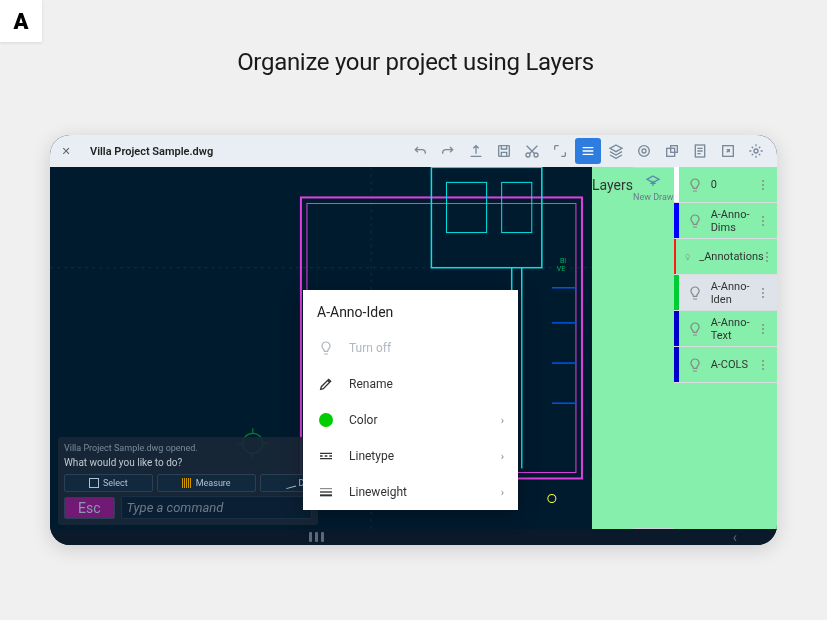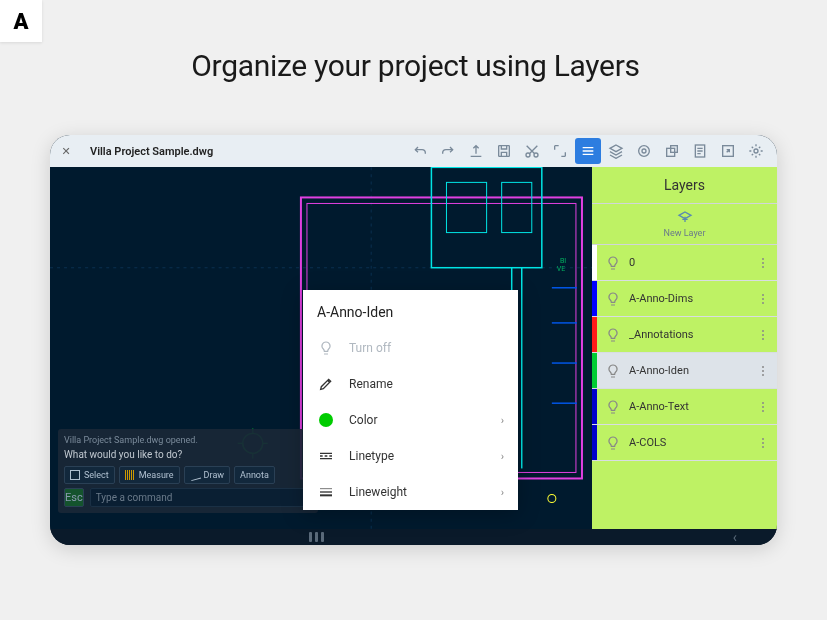--- a/index.html
+++ b/index.html
@@ -1,53 +1,53 @@
 <!DOCTYPE html>
 <html><head>
 <meta charset="utf-8">
 <style>
   *{box-sizing:border-box;margin:0;padding:0;font-family:-apple-system,BlinkMacSystemFont,'Segoe UI',Roboto,sans-serif}
   body{width:827px;height:620px;background:#f0f0f0;position:relative;overflow:hidden}
   .logo-corner{position:absolute;top:0;left:0;width:42px;height:42px;background:#fff;display:flex;align-items:center;justify-content:center;font-weight:900;font-size:22px;color:#000;box-shadow:0 1px 3px rgba(0,0,0,0.1)}
-  .marketing-title{position:absolute;top:48px;left:4px;right:0;text-align:center;font-size:30px;color:#1a1a1a;font-weight:400;letter-spacing:-0.3px}
+  .marketing-title{position:absolute;top:48px;left:4px;right:0;text-align:center;font-size:24px;color:#1a1a1a;font-weight:400;letter-spacing:-0.3px}
   .tablet-frame{position:absolute;top:135px;left:50px;width:727px;height:410px;background:#0a1a2a;border-radius:20px;box-shadow:0 4px 20px rgba(0,0,0,0.15);overflow:hidden}
   .app-header{height:32px;background:#e8eef3;display:flex;align-items:center;padding:0 8px;font-size:11px;color:#333}
   .close-x{width:16px;text-align:center;color:#666;cursor:pointer}
   .file-title{margin-left:16px;font-weight:600;color:#222}
   .header-spacer{flex:1}
   .header-icons{display:flex;gap:2px;align-items:center}
   .hi{width:26px;height:26px;display:flex;align-items:center;justify-content:center;color:#7a8a9a;cursor:pointer;border-radius:3px}
   .hi.active{background:#2d7de0;color:#fff}
   .hi svg{width:16px;height:16px}
   .app-body{display:flex;height:calc(100% - 32px - 16px);position:relative}
   .canvas-area{flex:1;background:#001a2e;position:relative;overflow:hidden}
   .canvas-drawing{position:absolute;top:0;right:0;width:100%;height:100%}
-  .layers-panel{width:185px;background:#bef264;display:flex;flex-direction:column}
+  .layers-panel{width:185px;background:#86efac;display:flex;flex-direction:row}
   .layers-title{text-align:center;padding:10px 0;font-size:14px;color:#333;font-weight:400}
   .layer-actions{display:flex;border-top:1px solid #d0d5da;border-bottom:1px solid #d0d5da}
   .la{flex:1;text-align:center;padding:6px 0;font-size:9px;color:#6a7a8a;cursor:pointer}
   .la svg{display:block;margin:0 auto 2px;width:16px;height:16px}
   .layer-list{flex:1;overflow:auto}
   .layer-row{display:flex;align-items:center;height:36px;border-bottom:1px solid #d8dde2;padding:0 6px 0 0;font-size:11px;color:#333;cursor:pointer;position:relative}
   .layer-row.selected{background:#dde3e9}
   .color-strip{width:5px;height:100%;margin-right:8px}
   .bulb{width:16px;height:16px;margin-right:8px;color:#888}
   .bulb svg{width:100%;height:100%}
   .layer-name{flex:1}
   .layer-menu{width:16px;color:#888;display:flex;flex-direction:column;gap:2px;align-items:center;cursor:pointer}
   .layer-menu span{width:2px;height:2px;background:#888;border-radius:50%}
-  .cmd-panel{position:absolute;left:8px;bottom:16px;width:260px;background:rgba(25,40,55,0.9);border-radius:3px;padding:6px;font-size:10px;color:#9ab}
+  .cmd-panel{position:absolute;left:8px;bottom:4px;width:260px;background:rgba(25,40,55,0.9);border-radius:3px;padding:6px;font-size:10px;color:#9ab}
   .cmd-status{font-size:9px;color:#7a8a9a}
   .cmd-prompt{color:#c0c8d0;margin:4px 0 6px}
   .cmd-tools{display:flex;gap:4px;margin-bottom:4px}
-  .ct{display:flex;align-items:center;gap:4px;background:#12283c;border:1px solid #2a4055;padding:3px 5px;border-radius:2px;color:#b0c0d0;font-size:9px;cursor:pointer}
+  .ct{display:flex;align-items:center;gap:4px;background:#12283c;border:1px solid #2a4055;padding:3px 24px;border-radius:2px;color:#b0c0d0;font-size:9px;cursor:pointer}
   .ct-ico{width:10px;height:10px;display:inline-block}
   .cmd-input-row{display:flex;align-items:center;gap:6px}
-  .esc{background:#14532d;border:1px solid #2a4055;padding:2px 0;border-radius:2px;font-size:11px;color:#8a9ab0}
-  .cmd-input{flex:1;background:#0a1f33;border:1px solid #1a3045;padding:3px 5px;border-radius:2px;color:#6a7a8a;font-size:10px;}
+  .esc{background:#701a75;border:1px solid #2a4055;padding:2px 13px;border-radius:2px;font-size:14px;color:#8a9ab0}
+  .cmd-input{flex:1;background:#0a1f33;border:1px solid #1a3045;padding:3px 5px;border-radius:2px;color:#6a7a8a;font-size:13px;font-style:italic}
   .nav-bar{height:16px;background:#0a1a2a;display:flex;align-items:center;justify-content:space-between;padding:0 40px}
   .nav-recent{display:flex;gap:3px}
   .nav-recent span{width:3px;height:10px;background:#5a6a7a;border-radius:1px}
   .nav-back{color:#5a6a7a;font-size:14px}
   .context-menu{position:absolute;top:155px;left:253px;width:215px;background:#fff;box-shadow:0 4px 20px rgba(0,0,0,0.25);z-index:100}
   .cm-title{padding:14px 14px 10px;font-size:14px;color:#222;font-weight:400}
   .cm-item{display:flex;align-items:center;height:36px;padding:0 14px;font-size:12px;color:#333;cursor:pointer;position:relative}
   .cm-item.selected{background:#e0eefa}
   .cm-item.disabled{color:#b0b8c0;cursor:default}
   .cm-icon{width:18px;height:18px;margin-right:14px;display:flex;align-items:center;justify-content:center}
@@ -199,21 +199,21 @@
     </div>
 
     <div class="layers-panel">
       <div class="layers-title">Layers</div>
       <div class="layer-actions">
         <div class="la">
           <svg viewBox="0 0 24 24" fill="none" stroke="#5a8ab0" stroke-width="2">
               <path d="M12 3l9 5-9 5-9-5 9-5z"></path>
               <path d="M12 10v8M8 14h8"></path>
             </svg>
-          <span>New Layer</span>
+          <span>New Draw</span>
         </div>
       </div>
       <div class="layer-list" id="layer-list">
           <div class="layer-row">
             <div class="color-strip" style="background:#ffffff"></div>
             <div class="bulb"><svg viewBox="0 0 24 24" fill="none" stroke="currentColor" stroke-width="1.8">
                 <path d="M9 21h6M10 17h4M12 3a6 6 0 00-4 10.5c1 1 1.5 2 1.5 3.5h5c0-1.5.5-2.5 1.5-3.5A6 6 0 0012 3z"></path>
               </svg></div>
             <div class="layer-name">0</div>
             <div class="layer-menu">

